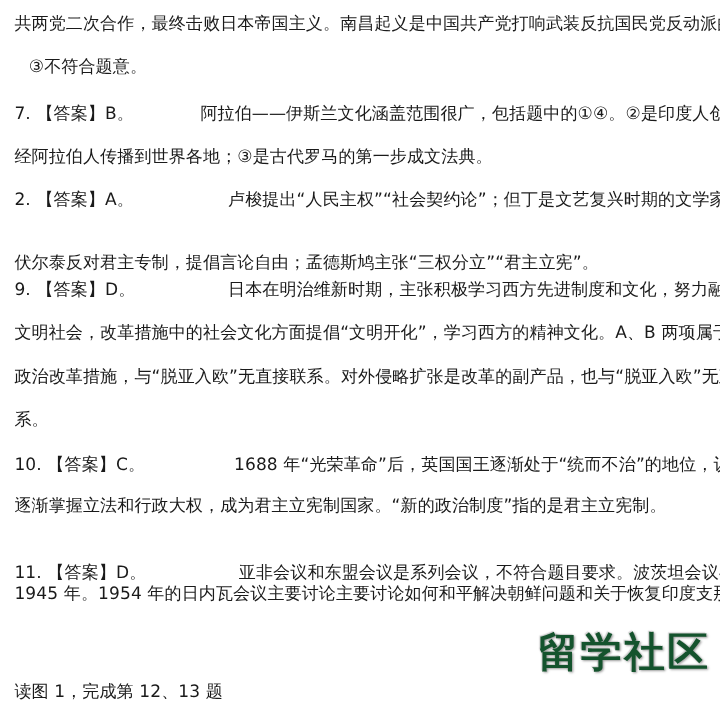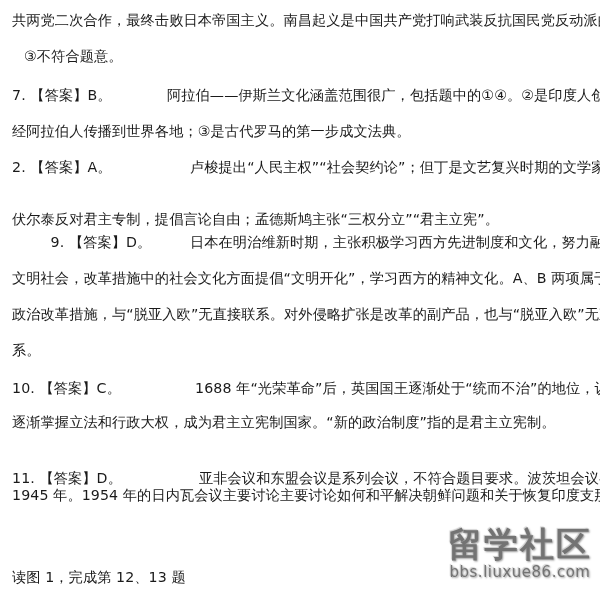--- a/index.html
+++ b/index.html
@@ -25,21 +25,21 @@
       letter-spacing: 0.1px;
     }
     .gap { display: inline-block; }
     .watermark {
       position: absolute;
       left: 445px;
       top: 525px;
       width: 150px;
       height: 62px;
       text-align: center;
-      color: #737373;
+      color: #14532d;
       text-shadow: 1px 1px 2px #9a9a9a, -1px -1px 1px #cfcfcf;
     }
     .wm-main {
       font-family: "DejaVu Sans", sans-serif;
       font-weight: bold;
       font-size: 34px;
       line-height: 38px;
       letter-spacing: 2px;
     }
     .wm-sub {
@@ -61,36 +61,35 @@
     <span class="gap" style="width:155px;">7. 【答案】B。</span><span>阿拉伯——伊斯兰文化涵盖范围很广，包括题中的①④。②是印度人创制，</span>
   </div>
   <div class="line" style="top:122px;">经阿拉伯人传播到世界各地；③是古代罗马的第一步成文法典。</div>
 
   <div class="line" style="top:158px;">
     <span class="gap" style="width:178px;">2. 【答案】A。</span><span>卢梭提出“人民主权”“社会契约论”；但丁是文艺复兴时期的文学家；</span>
   </div>
   <div class="line" style="top:210px;">伏尔泰反对君主专制，提倡言论自由；孟德斯鸠主张“三权分立”“君主立宪”。</div>
 
   <div class="line" style="top:233px;">
-    <span class="gap" style="width:178px;text-align:center;">9. 【答案】D。</span><span>日本在明治维新时期，主张积极学习西方先进制度和文化，努力融入现代</span>
+    <span class="gap" style="width:178px;">9. 【答案】D。</span><span>日本在明治维新时期，主张积极学习西方先进制度和文化，努力融入现代</span>
   </div>
   <div class="line" style="top:269px;">文明社会，改革措施中的社会文化方面提倡“文明开化”，学习西方的精神文化。A、B 两项属于经济和</div>
   <div class="line" style="top:305px;">政治改革措施，与“脱亚入欧”无直接联系。对外侵略扩张是改革的副产品，也与“脱亚入欧”无直接联</div>
   <div class="line" style="top:341px;">系。</div>
 
   <div class="line" style="top:379px;">
     <span class="gap" style="width:183px;">10. 【答案】C。</span><span>1688 年“光荣革命”后，英国国王逐渐处于“统而不治”的地位，议会</span>
   </div>
   <div class="line" style="top:413px;">逐渐掌握立法和行政大权，成为君主立宪制国家。“新的政治制度”指的是君主立宪制。</div>
 
   <div class="line" style="top:451px;">
     <span class="gap" style="width:187px;margin-top:18px;">11. 【答案】D。</span><span>亚非会议和东盟会议是系列会议，不符合题目要求。波茨坦会议召开于</span>
   </div>
   <div class="line" style="top:486px;">1945 年。1954 年的日内瓦会议主要讨论主要讨论如何和平解决朝鲜问题和关于恢复印度支那和平问题。</div>
 
   <div class="line" style="top:568px;">读图 1，完成第 12、13 题</div>
 
   <div class="watermark">
     <div class="wm-main">留学社区</div>
-    <div class="wm-sub">bbs.liuxue86.com</div>
   </div>
 
 </div>
 
 </body></html>

